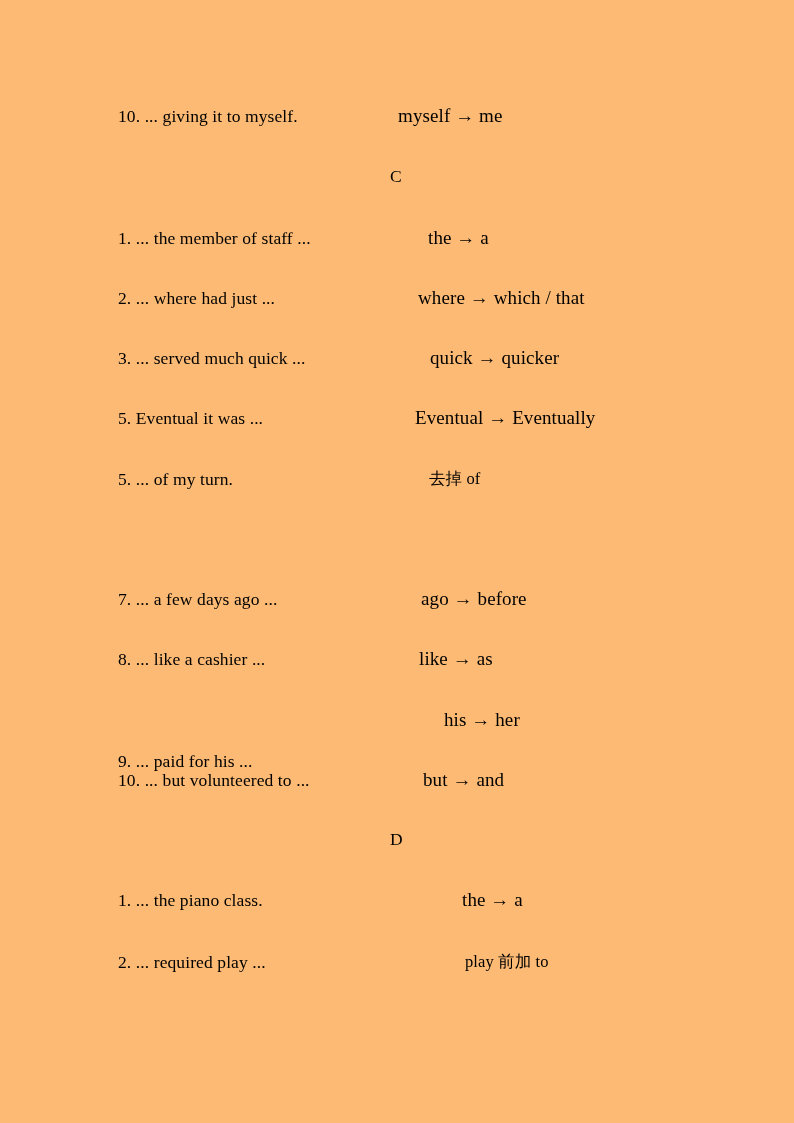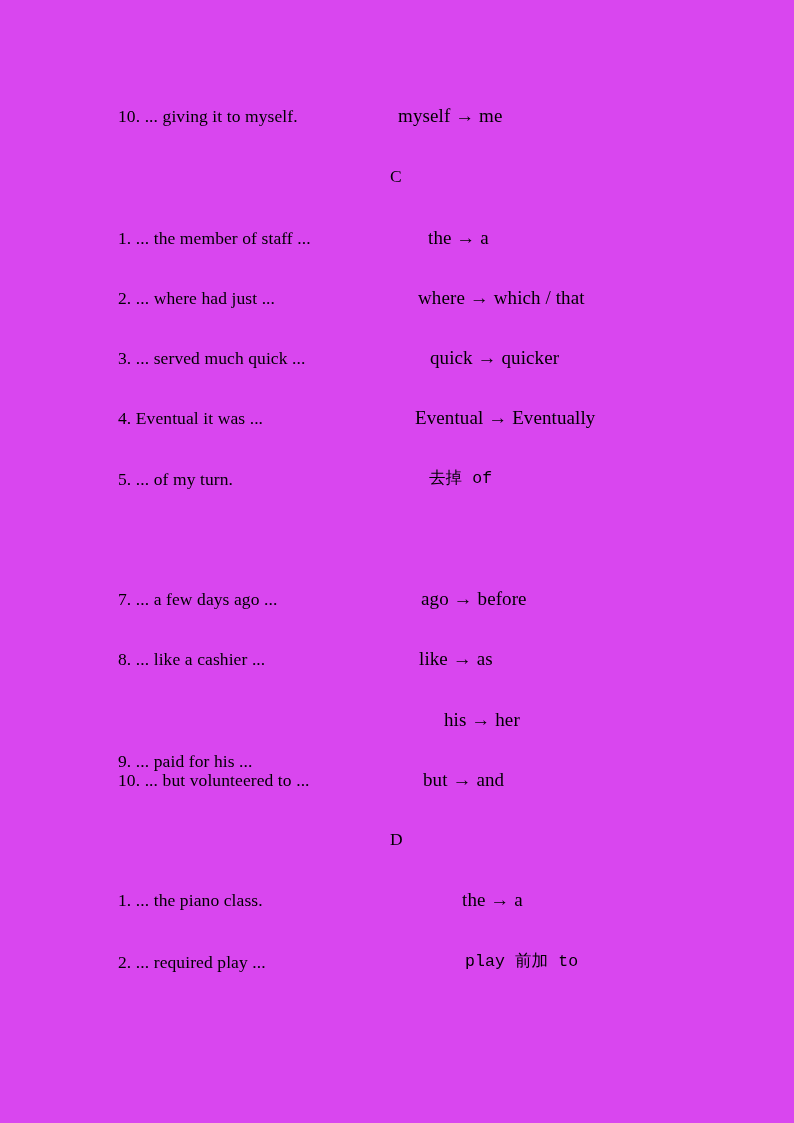--- a/index.html
+++ b/index.html
@@ -14,42 +14,42 @@
     overflow: hidden;
     font-family: "Liberation Serif", "DejaVu Serif", serif;
     color: #000000;
     -webkit-font-smoothing: antialiased;
   }
   .page {
     position: absolute;
     left: 0; top: 0;
     width: 794px;
     height: 1123px;
-    background: #d946ef;
+    background: #fdba74;
   }
   .line {
     position: absolute;
     white-space: nowrap;
     font-size: 17.5px;
     line-height: 22px;
     letter-spacing: 0.1px;
   }
   .left-col {
     left: 118px;
   }
   .section-heading {
     font-size: 17.5px;
     line-height: 22px;
   }
   .answer {
     font-size: 19px;
     line-height: 22px;
   }
   .cjk {
-    font-family: Liberation Mono, monospace;
+    font-family: Liberation Serif, serif;
     font-size: 16.5px;
   }
 </style>
 </head>
 <body>
 
 <div class="page">
 
   <div class="line left-col" style="top:105px;">10. ... giving it to myself.</div>
   <div class="line answer" style="top:105px; left:398px;">myself → me</div>
@@ -58,21 +58,21 @@
 
   <div class="line left-col" style="top:227px;">1. ... the member of staff ...</div>
   <div class="line answer" style="top:227px; left:428px;">the → a</div>
 
   <div class="line left-col" style="top:287px;">2. ... where had just ...</div>
   <div class="line answer" style="top:287px; left:418px;">where → which / that</div>
 
   <div class="line left-col" style="top:347px;">3. ... served much quick ...</div>
   <div class="line answer" style="top:347px; left:430px;">quick → quicker</div>
 
-  <div class="line left-col" style="top:407px;">4. Eventual it was ...</div>
+  <div class="line left-col" style="top:407px;">5. Eventual it was ...</div>
   <div class="line answer" style="top:407px; left:415px;text-align:center;">Eventual → Eventually</div>
 
   <div class="line left-col" style="top:468px;">5. ... of my turn.</div>
   <div class="line answer cjk" style="top:468px; left:429px;">去掉 of</div>
 
 
   <div class="line left-col" style="top:588px;">7. ... a few days ago ...</div>
   <div class="line answer" style="top:588px; left:421px;">ago → before</div>
 
   <div class="line left-col" style="top:648px;">8. ... like a cashier ...</div>

